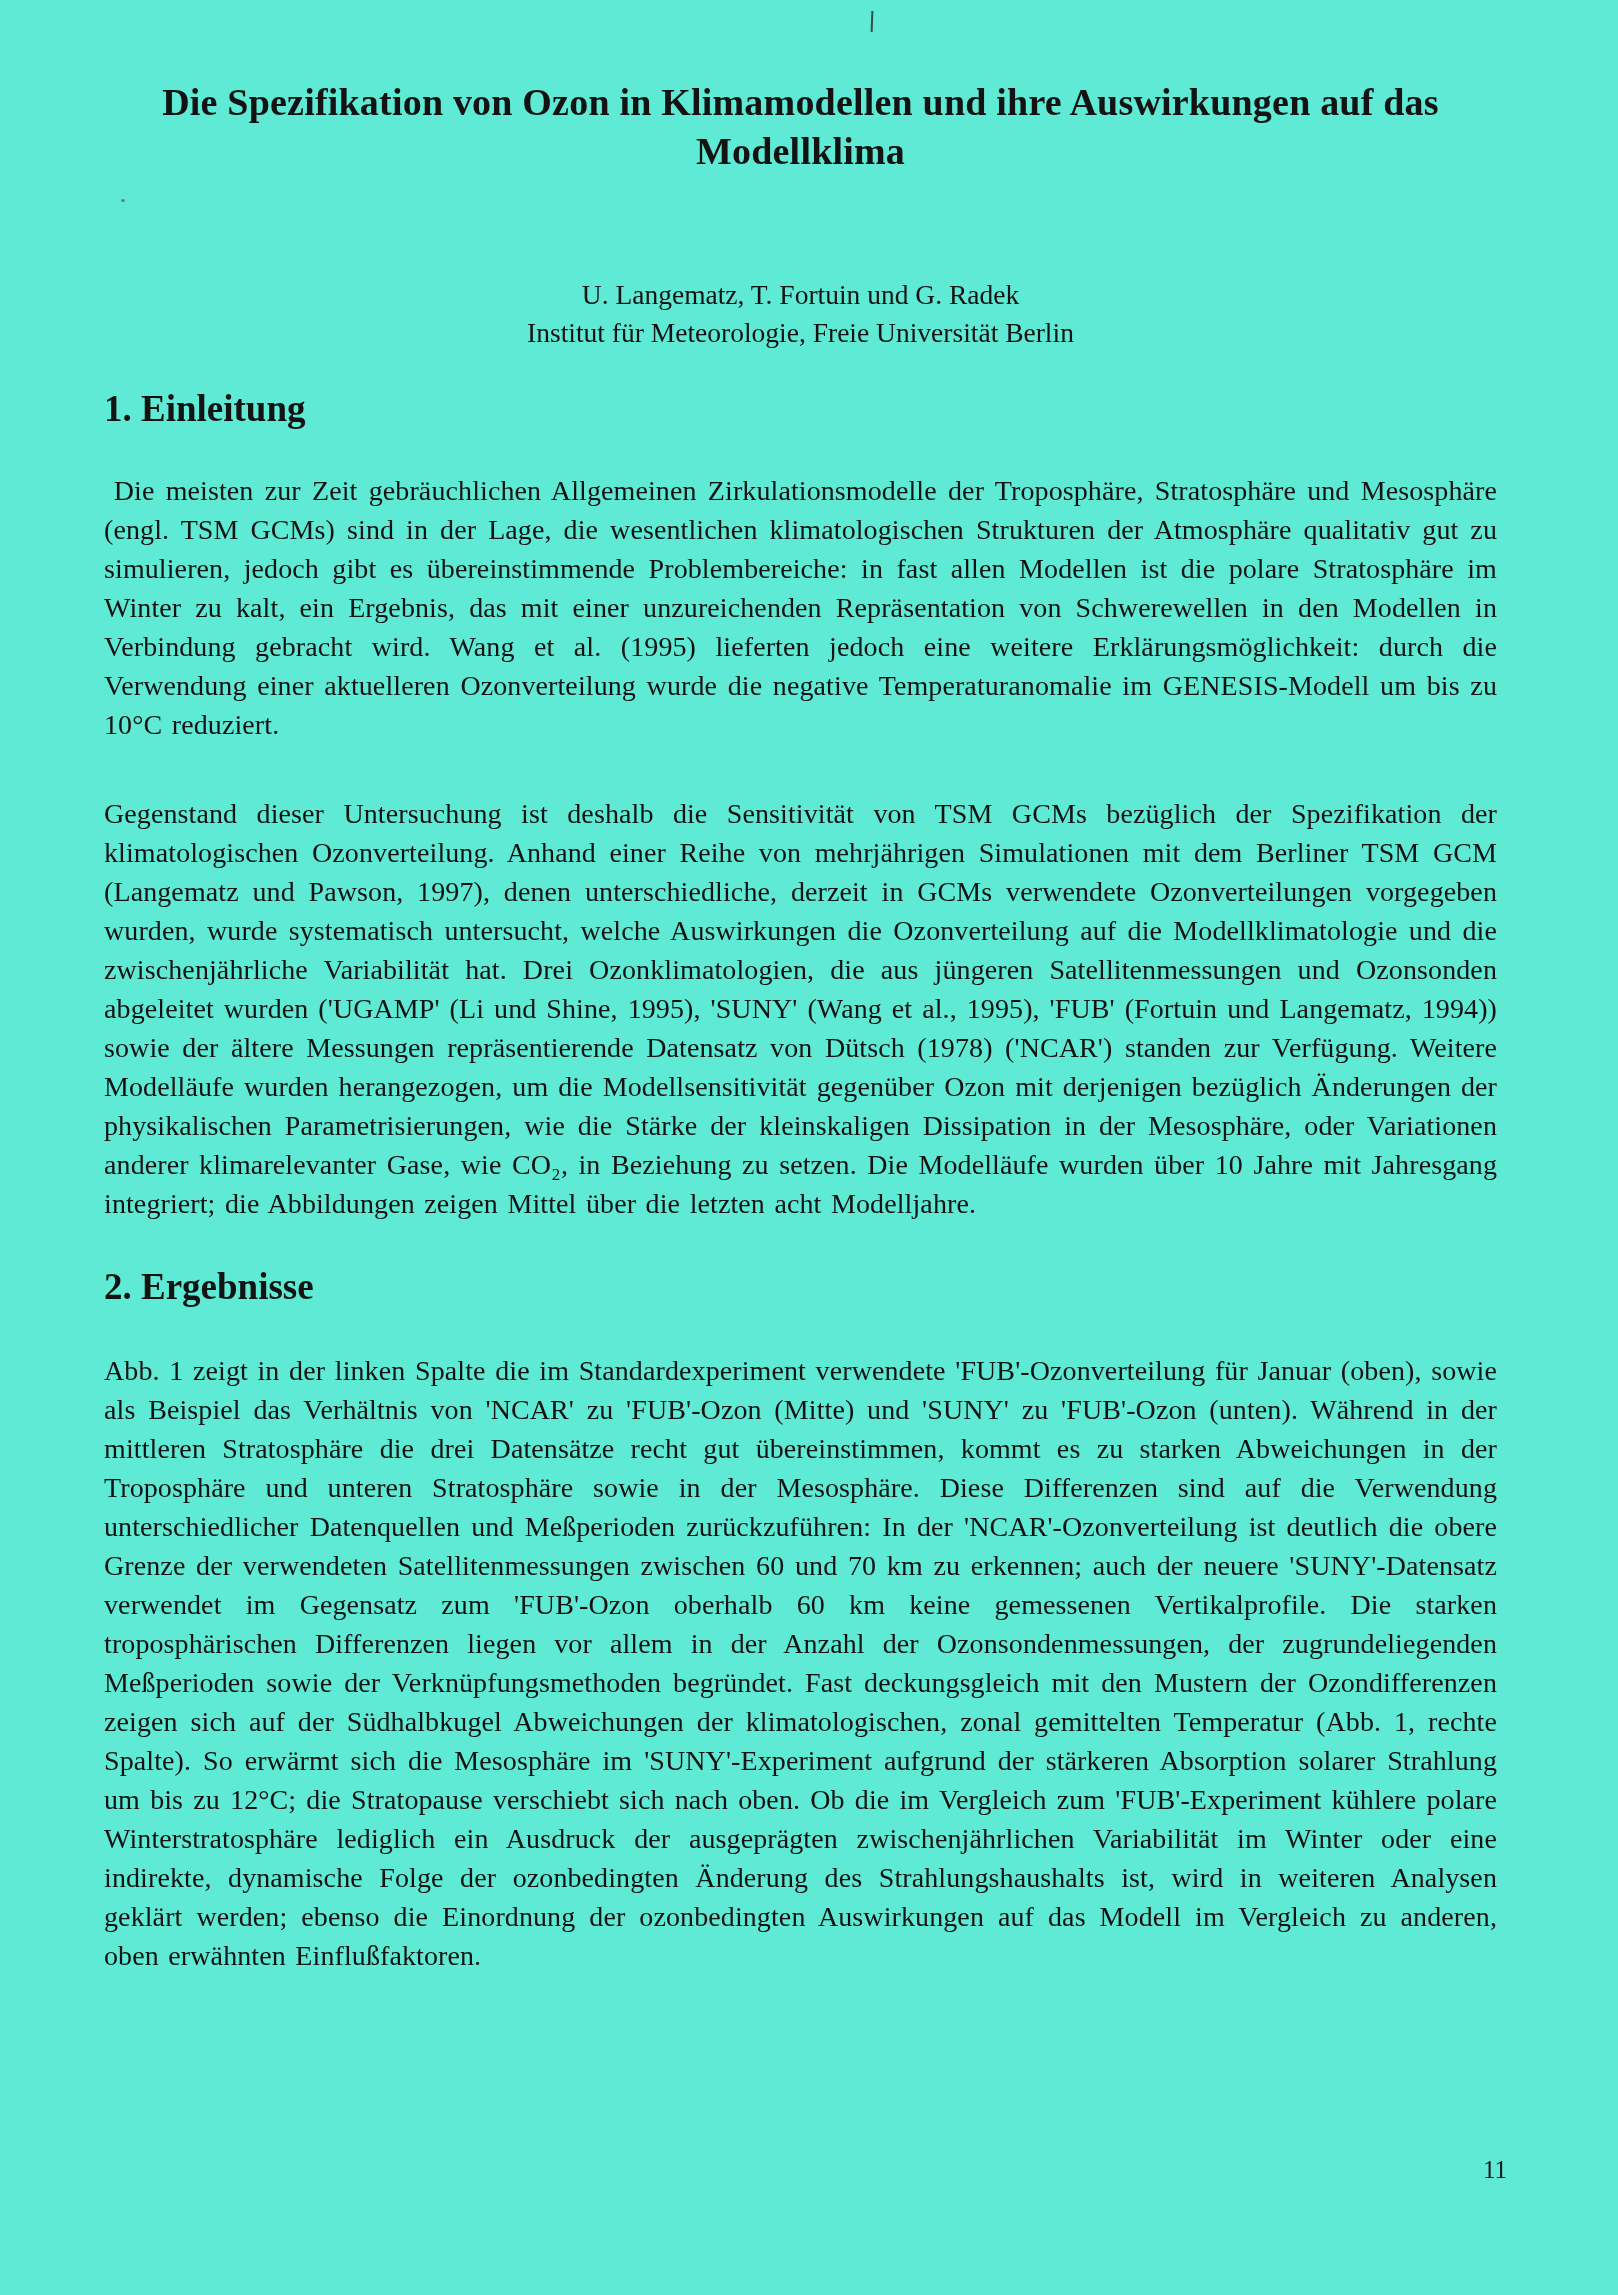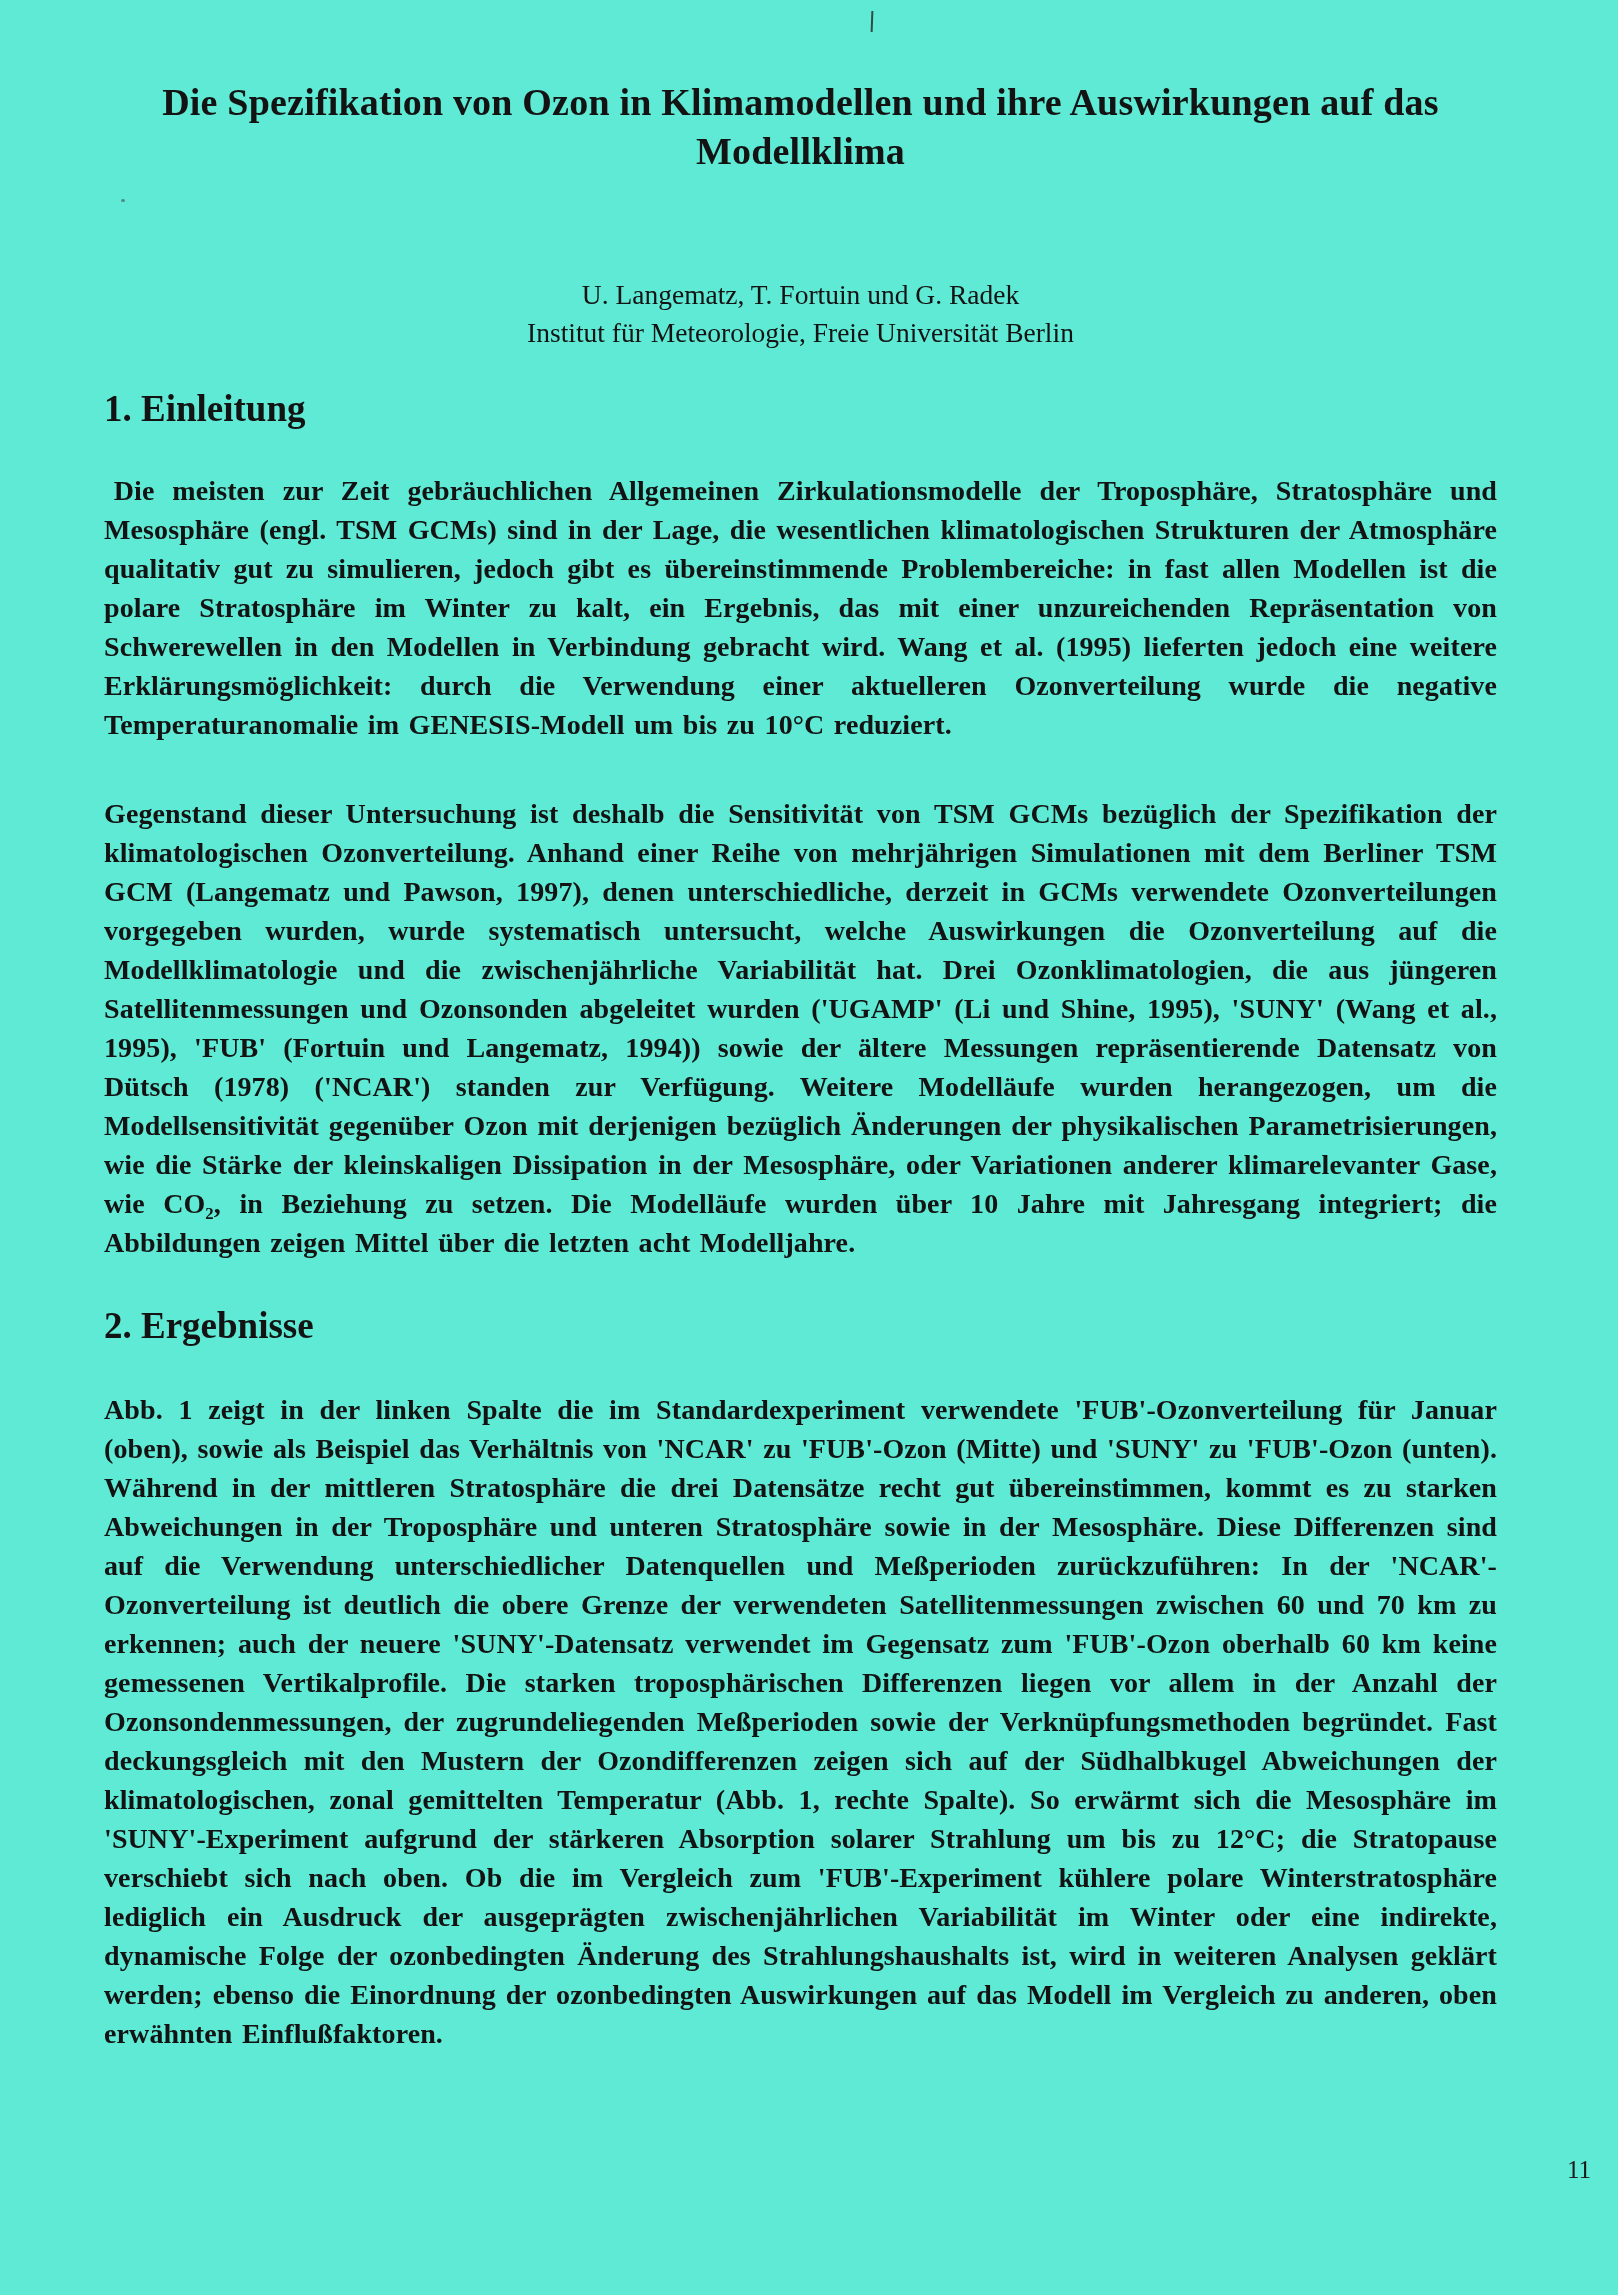--- a/index.html
+++ b/index.html
@@ -39,29 +39,28 @@
     line-height: 34px;
     font-weight: 700;
   }
   .para {
     margin: 44px 0 0 0;
     font-size: 28px;
     line-height: 39px;
     text-align: justify;
     word-spacing: 2.4px;
     letter-spacing: 0.1px;
-    font-weight: bold;
   }
   .para.first { text-indent: 9.7px; margin-top: 45px; }
   .para.p2 { margin-top: 50px; }
   .heading-2 { margin-top: 47px; }
   .para.p3 { margin-top: 47px; }
   .page-number {
     position: absolute;
-    left: 1567px;
+    left: 1483px;
     top: 2156px;
     font-size: 25px;
     color: #1a1a1a;
     text-align: right;
   }
   
   .artifact-tick {
     position: absolute;
     left: 871px; top: 11.3px;
     width: 2.4px; height: 21px;

